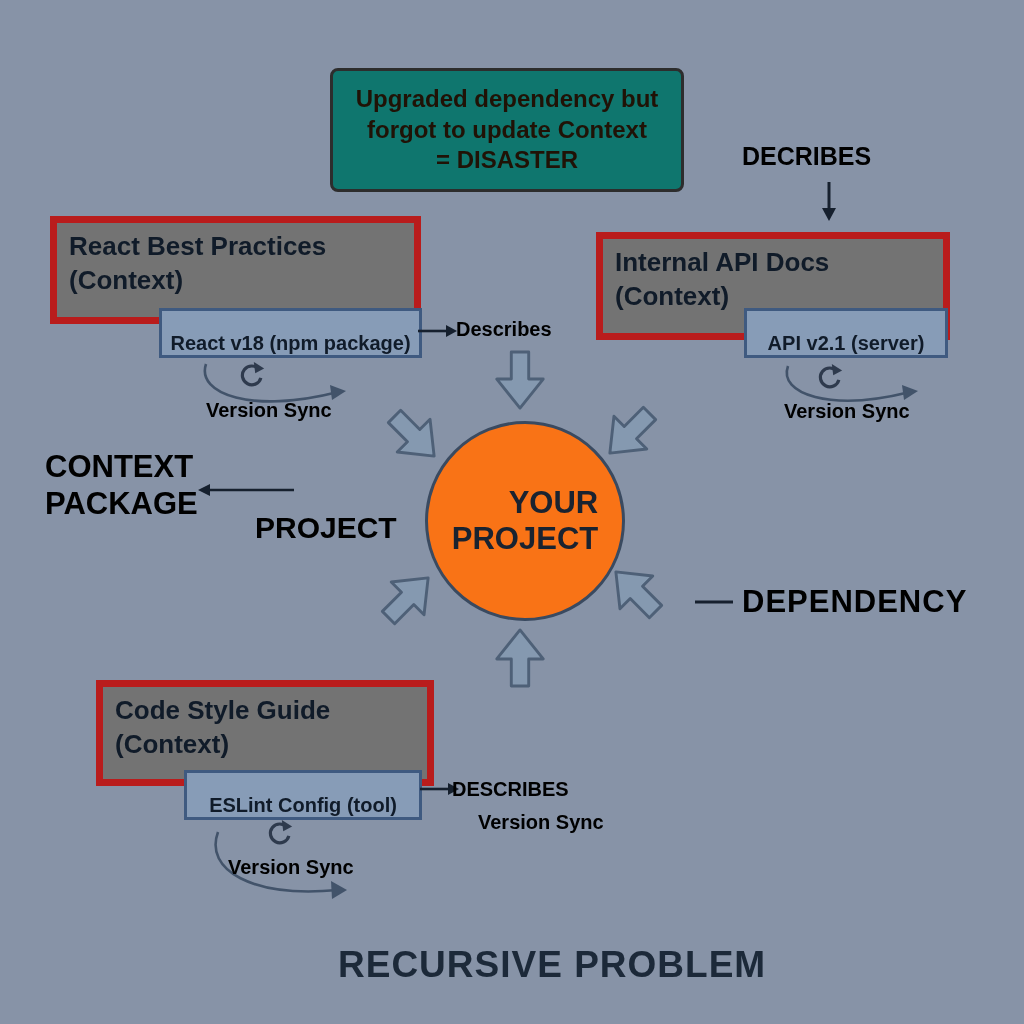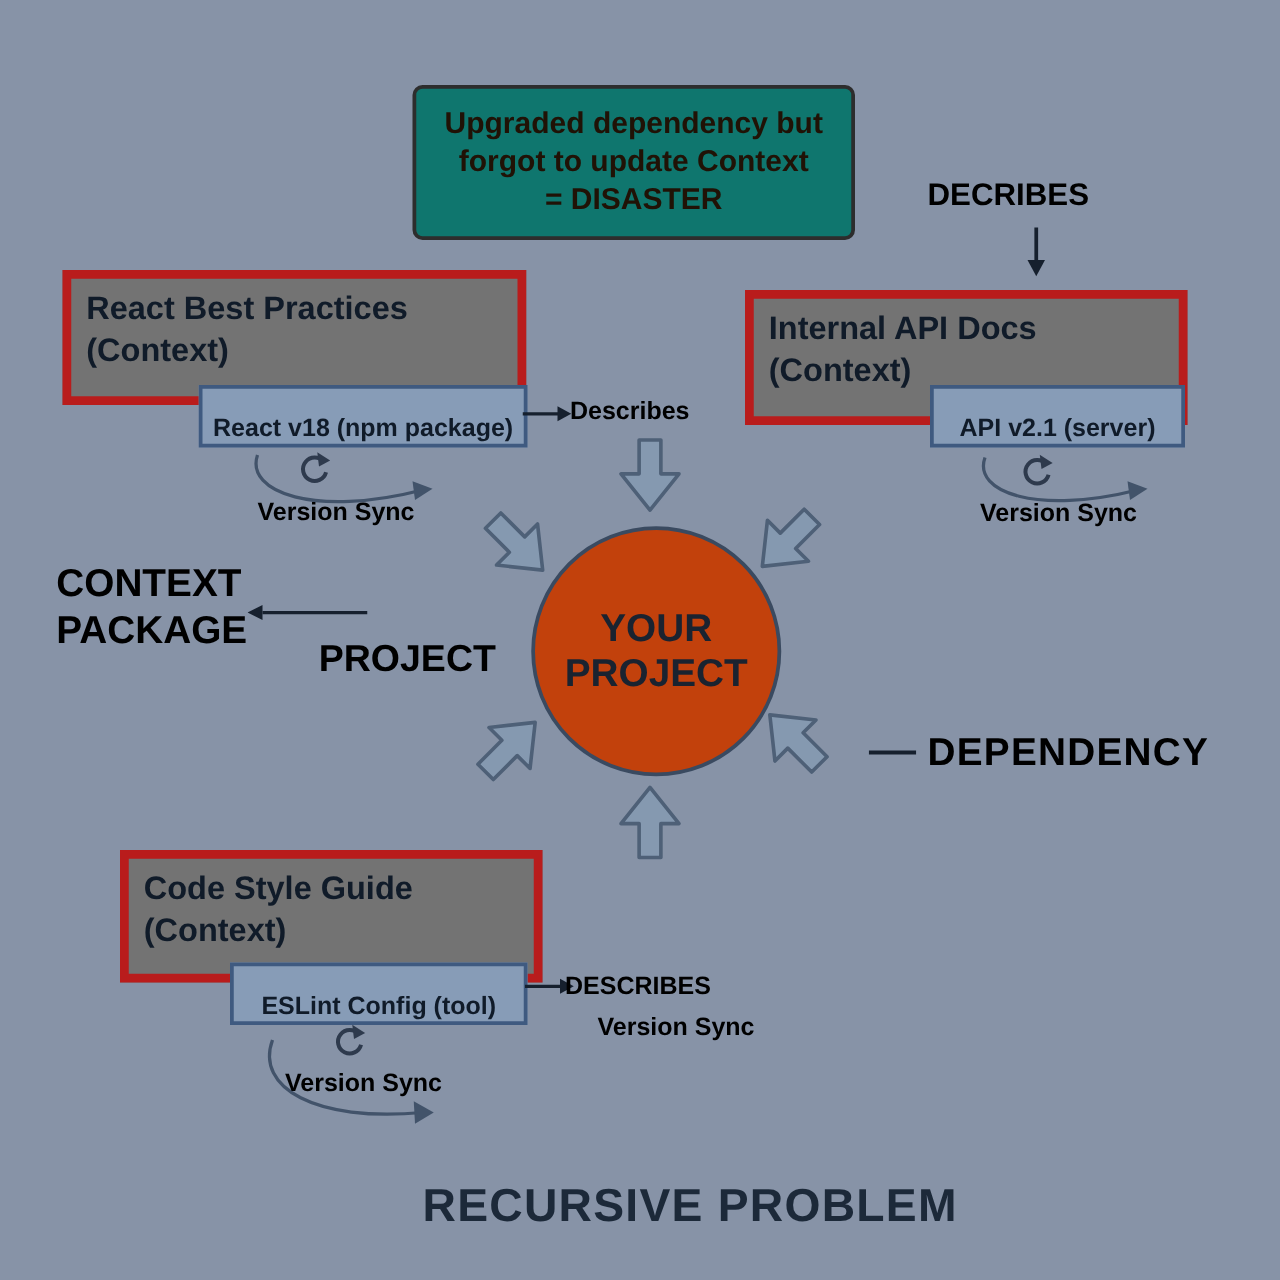--- a/index.html
+++ b/index.html
@@ -33,21 +33,21 @@
   .vs-react{left:206px;top:399px;}
   .vs-api{left:784px;top:400px;}
   .vs-style{left:228px;top:856px;}
   .vs-right{left:478px;top:811px;}
   .context-package{left:45px;top:449px;font-size:31px;line-height:1.18;}
   .project{left:255px;top:511px;font-size:30px;}
   .dependency{left:742px;top:584px;font-size:31px;letter-spacing:1px;}
   .recursive{left:322px;top:944px;font-size:37px;letter-spacing:1px;color:#1c2939;margin-left:16px;}
 
   
-  .circle{left:425px;top:421px;width:194px;height:194px;border-radius:50%;background:#c2410c;border:3px solid #3a4a60;display:flex;align-items:center;justify-content:center;text-align:center;font-size:31px;font-weight:700;color:#1a2330;line-height:1.15;}
+  .circle{left:425px;top:421px;width:194px;height:194px;border-radius:50%;background:#f97316;border:3px solid #3a4a60;display:flex;align-items:center;justify-content:center;text-align:right;font-size:31px;font-weight:700;color:#1a2330;line-height:1.15;}
 
   
   .blk{width:58px;height:62px;}
   .ba-top{left:491px;top:350px;}
   .ba-ul{left:386px;top:406px;transform:rotate(-45deg);}
   .ba-ur{left:600px;top:403px;transform:rotate(45deg);}
   .ba-ll{left:380px;top:566px;transform:rotate(-135deg);}
   .ba-lr{left:606px;top:560px;transform:rotate(135deg);}
   .ba-bottom{left:491px;top:626px;transform:rotate(180deg);}
 

